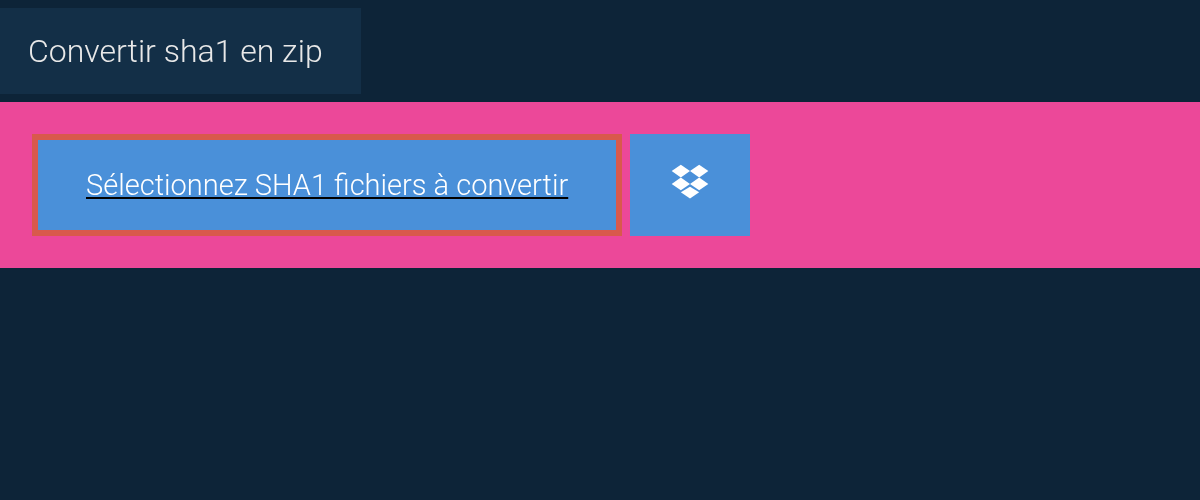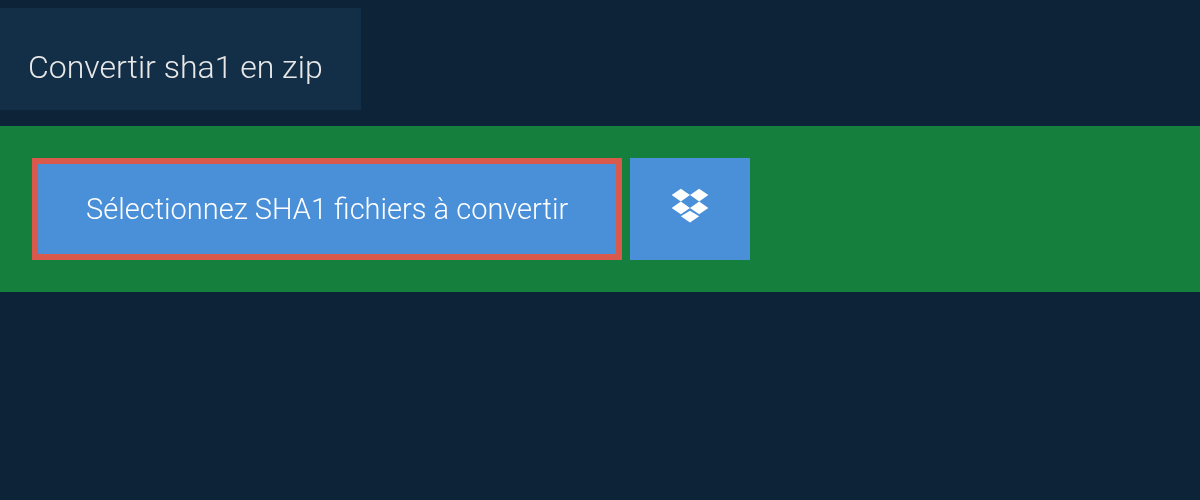--- a/index.html
+++ b/index.html
@@ -10,30 +10,31 @@
     body {
       width: 1200px;
       height: 500px;
       background-color: #0d2438;
       font-family: -apple-system, BlinkMacSystemFont, "Segoe UI", Roboto, Arial, sans-serif;
       overflow: hidden;
     }
     .tab-header {
       background-color: #132f47;
       display: inline-block;
-      padding: 40px 38px 24px 28px;
+      padding: 24px 38px 24px 28px;
       color: #e8e8e8;
       font-size: 32px;
       font-weight: 300;
       margin-top: 8px;
     }
     .content-panel {
-      background-color: #15803d;
+      background-color: #ec4899;
       padding: 32px;
-      margin-top: 16px;
+      margin-top: 8px;
+      text-decoration: underline;
     }
     .button-row {
       display: flex;
       gap: 8px;
       align-items: stretch;
     }
     .select-button {
       background-color: #4a90d9;
       border: 6px solid #d9594c;
       color: #ffffff;

